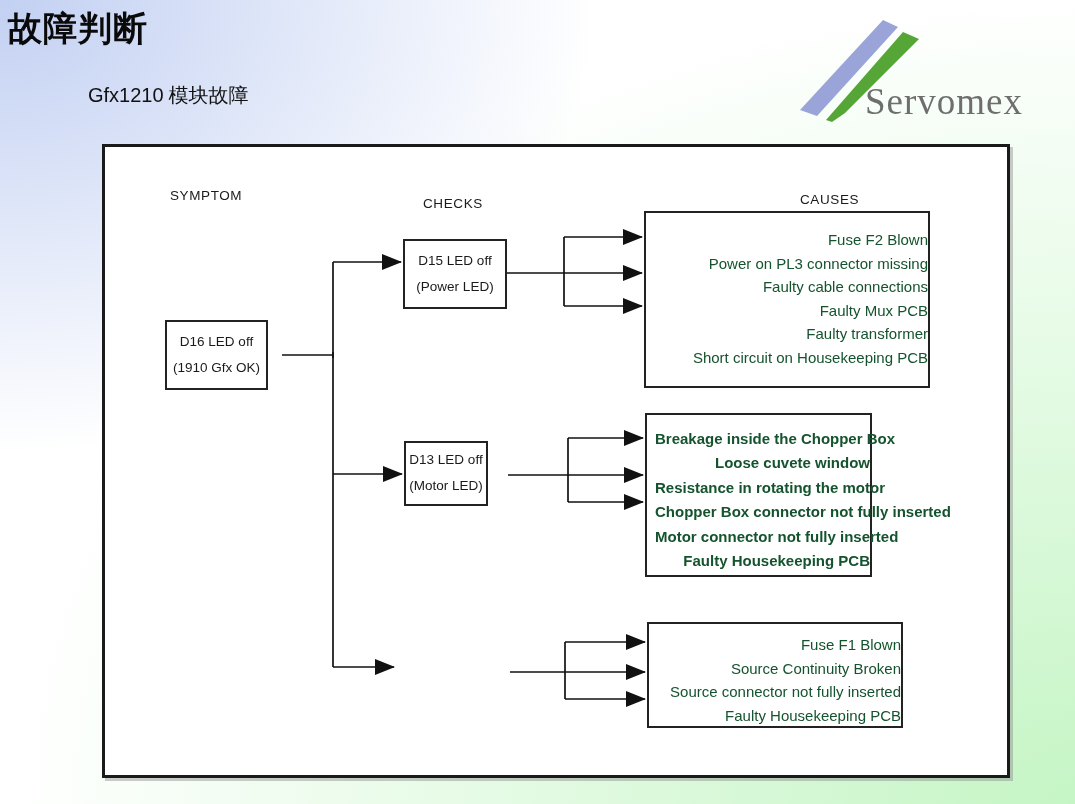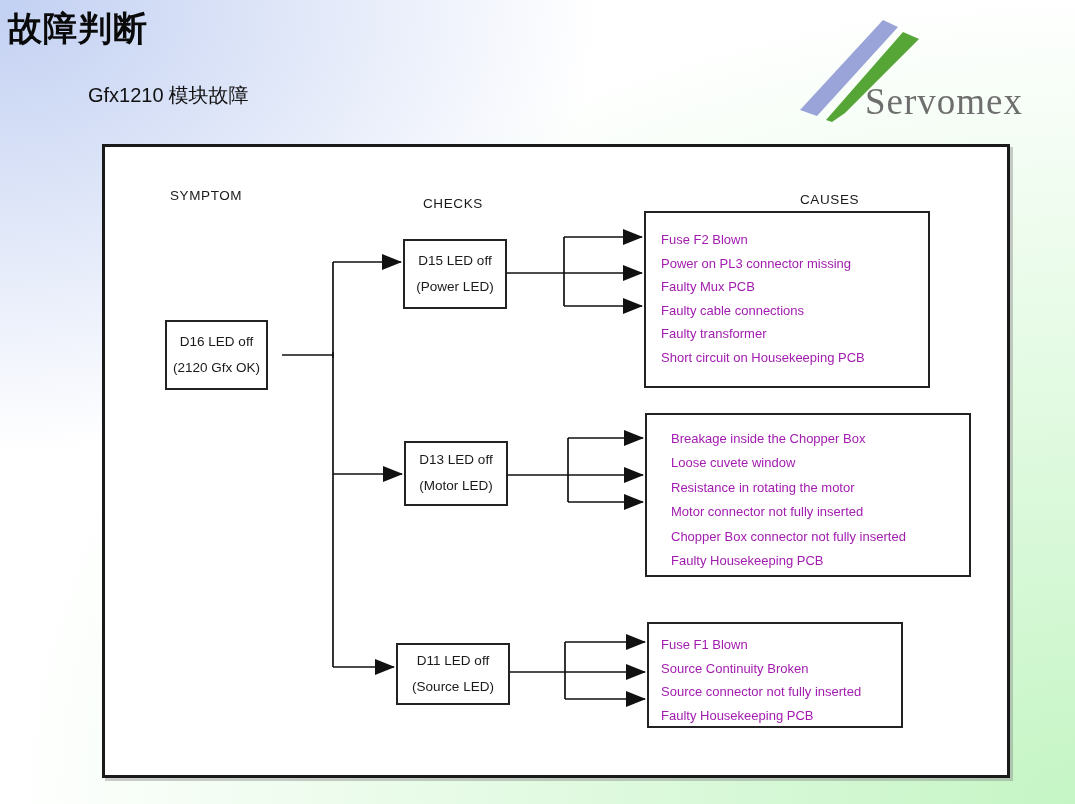--- a/index.html
+++ b/index.html
@@ -50,29 +50,29 @@
   .hdr-checks  { left: 423px; top: 196px; }
   .hdr-causes  { left: 773px; top: 192px; margin-left: 27px; }
   .node {
     position: absolute; background: #fff; border: 2px solid #222;
     display: flex; flex-direction: column; justify-content: center; align-items: center;
     font-size: 13.5px; color: #1a1a1a; text-align: center; row-gap: 11px;
     line-height: 1.1; white-space: nowrap;
   }
   .node-sym { left: 165px; top: 320px; width: 103px; height: 70px; }
   .node-c1  { left: 403px; top: 239px; width: 104px; height: 70px; }
-  .node-c2  { left: 404px; top: 441px; width: 104px; height: 65px; }
+  .node-c2  { left: 404px; top: 441px; width: 84px; height: 65px; }
   .node-c3  { left: 396px; top: 643px; width: 114px; height: 62px; }
   .causes {
     position: absolute; background: #fff; border: 2px solid #222;
-    font-size: 13px; color: #a21caf; white-space: nowrap;
+    font-size: 15px; color: #14532d; white-space: nowrap; text-align: right;
   }
   .causes-1 { left: 644px; top: 211px; width: 286px; height: 177px; padding: 15px 0 0 15px; }
   .causes-1 .ci { line-height: 23.6px; }
-  .causes-2 { left: 645px; top: 413px; width: 326px; height: 164px; padding: 12px 0 0 24px; }
+  .causes-2 { left: 645px; top: 413px; width: 227px; height: 164px; padding: 12px 0 0 8px; font-weight: bold; }
   .causes-2 .ci { line-height: 24.4px; }
   .causes-3 { left: 647px; top: 622px; width: 256px; height: 106px; padding: 9px 0 0 12px; }
   .causes-3 .ci { line-height: 23.6px; }
   .wires { position: absolute; left: 0; top: 0; pointer-events: none; }
 </style>
 </head>
 <body>
 
 <div class="slide">
 
@@ -127,51 +127,47 @@
       <line x1="510" y1="672" x2="565" y2="672"></line>
       <line x1="565" y1="642" x2="565" y2="699"></line>
       <line x1="565" y1="642" x2="645" y2="642" marker-end="url(#arr)"></line>
       <line x1="565" y1="672" x2="645" y2="672" marker-end="url(#arr)"></line>
       <line x1="565" y1="699" x2="645" y2="699" marker-end="url(#arr)"></line>
     </g>
   </svg>
 
   <div class="node node-sym">
     <div>D16 LED off</div>
-    <div>(2120 Gfx OK)</div>
+    <div>(1910 Gfx OK)</div>
   </div>
 
   <div class="node node-c1">
     <div>D15 LED off</div>
     <div>(Power LED)</div>
   </div>
   <div class="node node-c2">
     <div>D13 LED off</div>
     <div>(Motor LED)</div>
   </div>
-  <div class="node node-c3">
-    <div>D11 LED off</div>
-    <div>(Source LED)</div>
-  </div>
 
   <div class="causes causes-1">
     <div class="ci">Fuse F2 Blown</div>
     <div class="ci">Power on PL3 connector missing</div>
+    <div class="ci">Faulty cable connections</div>
     <div class="ci">Faulty Mux PCB</div>
-    <div class="ci">Faulty cable connections</div>
     <div class="ci">Faulty transformer</div>
     <div class="ci">Short circuit on Housekeeping PCB</div>
   </div>
 
   <div class="causes causes-2">
     <div class="ci">Breakage inside the Chopper Box</div>
     <div class="ci">Loose cuvete window</div>
     <div class="ci">Resistance in rotating the motor</div>
+    <div class="ci">Chopper Box connector not fully inserted</div>
     <div class="ci">Motor connector not fully inserted</div>
-    <div class="ci">Chopper Box connector not fully inserted</div>
     <div class="ci">Faulty Housekeeping PCB</div>
   </div>
 
   <div class="causes causes-3">
     <div class="ci">Fuse F1 Blown</div>
     <div class="ci">Source Continuity Broken</div>
     <div class="ci">Source connector not fully inserted</div>
     <div class="ci">Faulty Housekeeping PCB</div>
   </div>
 

